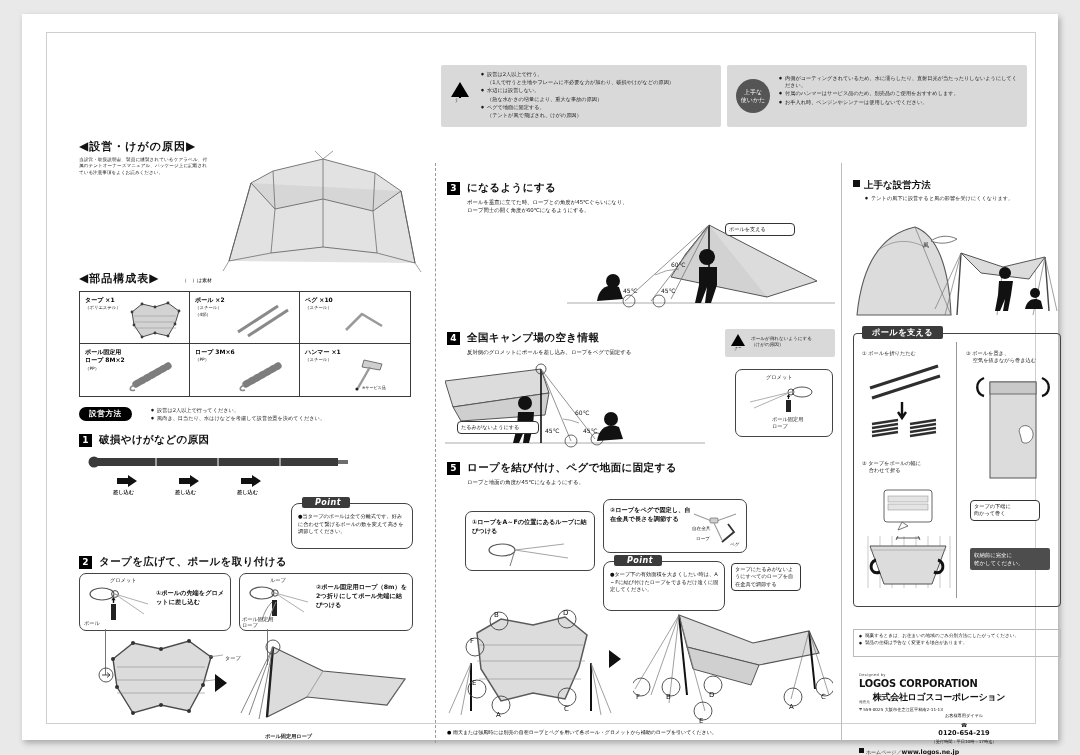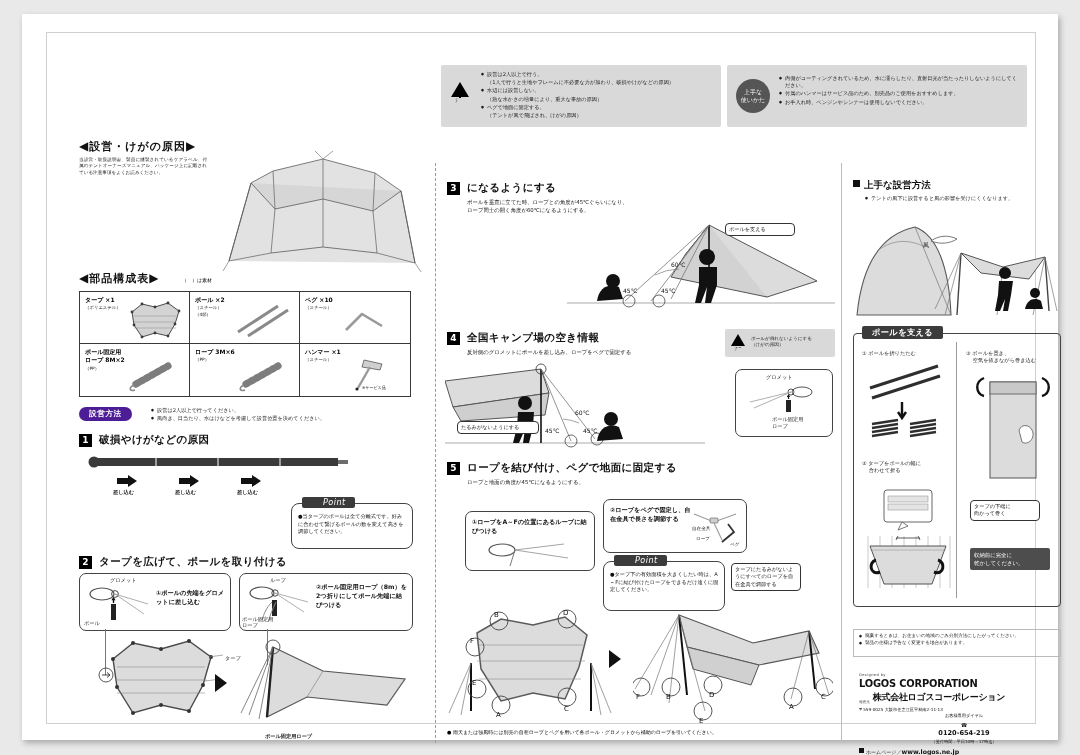--- a/index.html
+++ b/index.html
@@ -95,21 +95,21 @@
     border:1px solid #444;border-radius:7px;background:#fff;position:absolute;
   }
   .co-txt{font-size:6.2px;line-height:9px;color:#111;font-weight:bold;}
   .bubble{
     border:1px solid #333;border-radius:4px;background:#fff;position:absolute;
     font-size:5.2px;line-height:7.4px;padding:2px 3px;color:#111;
   }
   .pointbox{position:absolute;border:1px solid #444;border-radius:8px;background:#fff;}
   .pointtab{
     position:absolute;left:10px;top:-7px;background:#3b3b3b;color:#fff;
-    font-size:8px;font-weight:normal;font-style:italic;padding:1px 9px 1px 21px;letter-spacing:.5px;
+    font-size:8px;font-weight:bold;font-style:italic;padding:1px 9px 1px 13px;letter-spacing:.5px;
     border-radius:2px;
   }
   .pointtxt{font-size:5.2px;line-height:7.6px;color:#111;padding:9px 5px 4px 6px;}
   .sqhead{font-size:9.5px;font-weight:bold;color:#111;}
   .sqmark{display:inline-block;width:7px;height:7px;background:#111;margin-right:4px;vertical-align:1px;}
   .storebox{position:absolute;left:806px;top:300px;width:206px;height:272px;border:1px solid #444;border-radius:4px;}
   .storetab{
     position:absolute;left:8px;top:-8px;background:#3b3b3b;color:#fff;
     font-size:8.2px;font-weight:bold;padding:1px 10px;border-radius:2px;letter-spacing:.4px;
   }
@@ -279,21 +279,21 @@
           <path d="M20 2 L38 6 L36 12 L18 9 Z" fill="#cfcfcf" stroke="#555" stroke-width=".8"></path>
           <path d="M26 9 L14 30" stroke="#9a9a9a" stroke-width="2.4"></path>
           <circle cx="13" cy="31" r="1.6" fill="#222"></circle>
         </svg>
       </div>
       <div class="abs" style="left:62px;top:41px;font-size:4px;">※サービス品</div>
     </div>
   </div>
 
   <div class="abs" style="left:32px;top:374px;">
-    <div style="background:#4c1d95;color:#fff;font-size:7.6px;font-weight:bold;padding:2px 10px;border-radius:9px;letter-spacing:.6px;">設営方法</div>
+    <div style="background:#000000;color:#fff;font-size:7.6px;font-weight:bold;padding:2px 10px;border-radius:9px;letter-spacing:.6px;">設営方法</div>
   </div>
   <ul class="warn-ul tiny abs" style="left:104px;top:374px;width:260px;">
     <li>設営は2人以上で行ってください。</li>
     <li>風向き、日当たり、水はけなどを考慮して設営位置を決めてください。</li>
   </ul>
 
   <div class="abs" style="left:32px;top:400px;display:flex;align-items:center;gap:7px;">
     <div class="stepno">1</div>
     <div class="steptitle">破損やけがなどの原因</div>
   </div>

